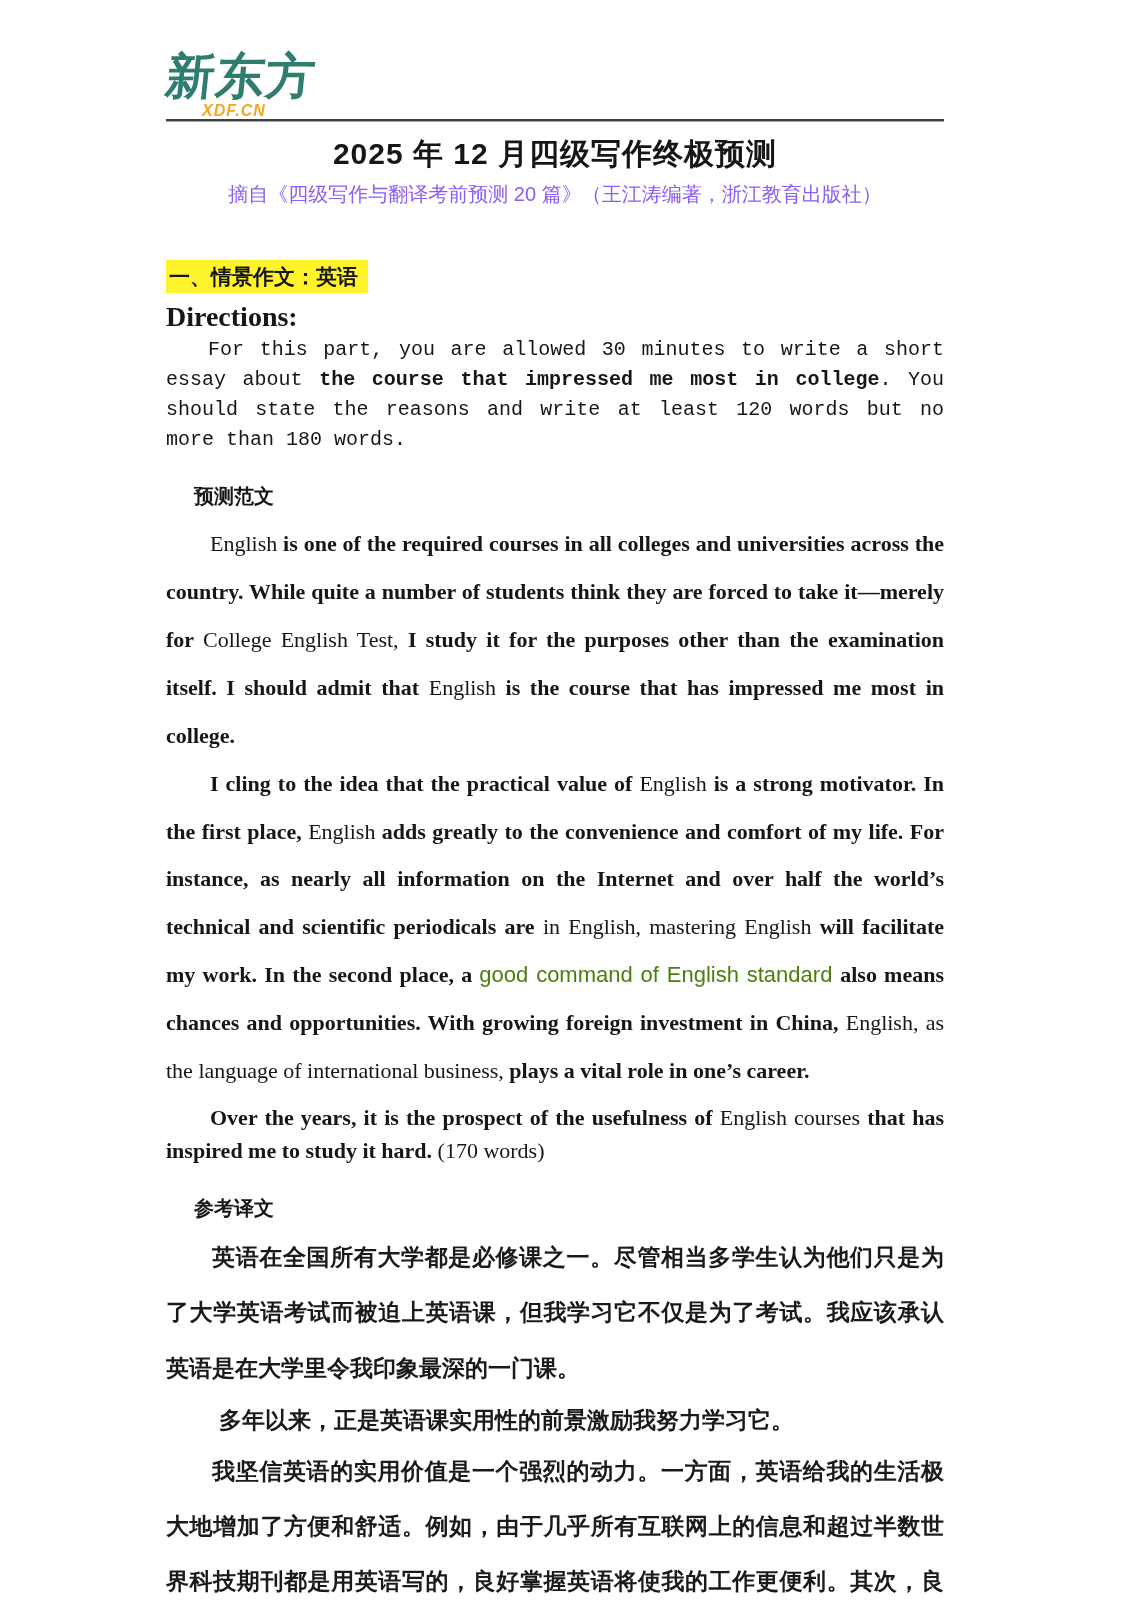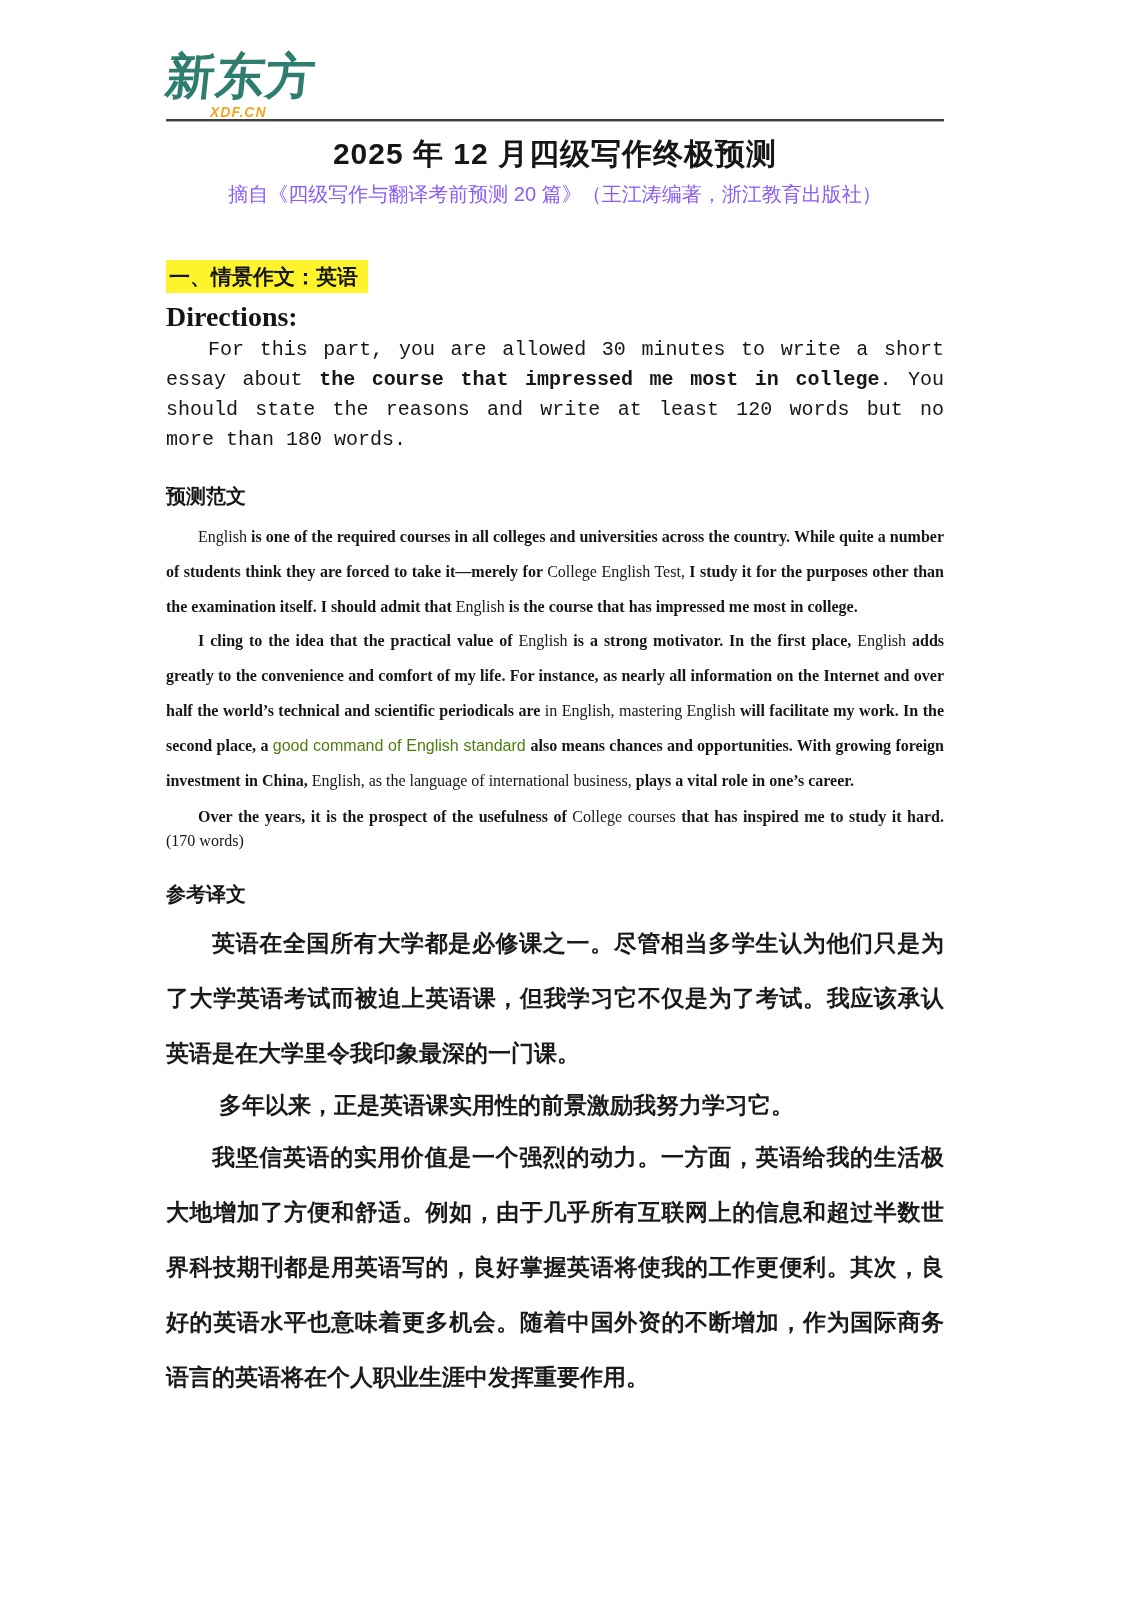--- a/index.html
+++ b/index.html
@@ -26,23 +26,23 @@
 
   
   .header { display: flex; align-items: center; }
   .logo { position: relative; display: inline-block; padding-bottom: 16px; margin-right: 20px; }
   .logo-brand {
     font-size: 49px; font-weight: 900; color: var(--brand-teal);
     letter-spacing: 1px; display: inline-block; transform: skewX(-6deg);
     line-height: 1;
   }
   .logo-domain {
-    position: absolute; left: 44px; bottom: -2px;
+    position: absolute; left: 36px; bottom: -2px;
     color: var(--brand-orange); font-weight: 800; font-style: italic;
-    font-size: 14px; letter-spacing: 1px; line-height: 1;
+    font-size: 16px; letter-spacing: 1px; line-height: 1;
   }
   .center-name {
     font-size: 39px; font-weight: 800; color: var(--brand-teal);
     letter-spacing: 2px; padding-bottom: 6px;
   }
   .header-divider {
     margin-top: 2px; height: 2px;
     border-top: 2px solid #3f3f3f; border-bottom: 1px solid #a9a9a9;
   }
 
@@ -66,25 +66,25 @@
     font-family: "Liberation Serif", "DejaVu Serif", serif;
     font-size: 28px; font-weight: bold; margin-top: 8px;
   }
   .directions-para {
     font-family: Liberation Mono, monospace;
     font-size: 20px; line-height: 1.5; text-align: justify;
     text-indent: 2.1em; margin-top: 2px;
   }
 
   .sub-heading {
-    font-size: 20px; font-weight: 800; margin-top: 28px;
+    font-size: 20px; font-weight: 800; margin-top: 28px; margin-left: 28px;
   }
   .essay-para {
     font-family: "Liberation Serif", "DejaVu Serif", serif;
-    font-size: 16px; line-height: 2.18; text-align: justify;
+    font-size: 22px; line-height: 2.18; text-align: justify;
     text-indent: 2em;
   }
   .essay-para.first { margin-top: 10px; }
   .essay-para.tight { line-height: 1.5; margin-top: 6px; }
 
   .cn-para {
     font-size: 23px; line-height: 2.4; text-align: justify;
     text-indent: 2em; color: #1a1a1a; font-weight: bold;
   }
   .cn-para.first { margin-top: 8px; }
@@ -114,20 +114,20 @@
   <div class="section-heading-wrap">
     <span class="section-heading">一、情景作文：英语</span>
   </div>
 
   <div class="directions-label">Directions:</div>
   <p class="directions-para"><span class="seg-r">For this part, you are allowed 30 minutes to write a short essay about </span><span class="seg-b">the course that impressed me most in college</span><span class="seg-r">. You should state the reasons and write at least 120 words but no more than 180 words.</span></p>
 
   <div class="sub-heading">预测范文</div>
   <p class="essay-para first"><span class="seg-r">English </span><span class="seg-b">is one of the required courses in all colleges and universities across the country. While quite a number of students think they are forced to take it—merely for </span><span class="seg-r">College English Test, </span><span class="seg-b">I study it for the purposes other than the examination itself. I should admit that </span><span class="seg-r">English </span><span class="seg-b">is the course that has impressed me most in college.</span></p>
   <p class="essay-para"><span class="seg-b">I cling to the idea that the practical value of </span><span class="seg-r">English </span><span class="seg-b">is a strong motivator. In the first place, </span><span class="seg-r">English </span><span class="seg-b">adds greatly to the convenience and comfort of my life. For instance, as nearly all information on the Internet and over half the world’s technical and scientific periodicals are </span><span class="seg-r">in English, mastering English </span><span class="seg-b">will facilitate my work. In the second place, a </span><span class="seg-sans">good command of English standard </span><span class="seg-b">also means chances and opportunities. With growing foreign investment in China, </span><span class="seg-r">English, as the language of international business, </span><span class="seg-b">plays a vital role in one’s career.</span></p>
-  <p class="essay-para tight"><span class="seg-b">Over the years, it is the prospect of the usefulness of </span><span class="seg-r">College courses </span><span class="seg-b">that has inspired me to study it hard. </span><span class="seg-r">(170 words)</span></p>
+  <p class="essay-para tight"><span class="seg-b">Over the years, it is the prospect of the usefulness of </span><span class="seg-r">English courses </span><span class="seg-b">that has inspired me to study it hard. </span><span class="seg-r">(170 words)</span></p>
 
   <div class="sub-heading">参考译文</div>
   <p class="cn-para first">英语在全国所有大学都是必修课之一。尽管相当多学生认为他们只是为了大学英语考试而被迫上英语课，但我学习它不仅是为了考试。我应该承认英语是在大学里令我印象最深的一门课。</p>
   <p class="cn-para last">多年以来，正是英语课实用性的前景激励我努力学习它。</p>
   <p class="cn-para">我坚信英语的实用价值是一个强烈的动力。一方面，英语给我的生活极大地增加了方便和舒适。例如，由于几乎所有互联网上的信息和超过半数世界科技期刊都是用英语写的，良好掌握英语将使我的工作更便利。其次，良好的英语水平也意味着更多机会。随着中国外资的不断增加，作为国际商务语言的英语将在个人职业生涯中发挥重要作用。</p>
 
 </div>
 
 </body></html>

